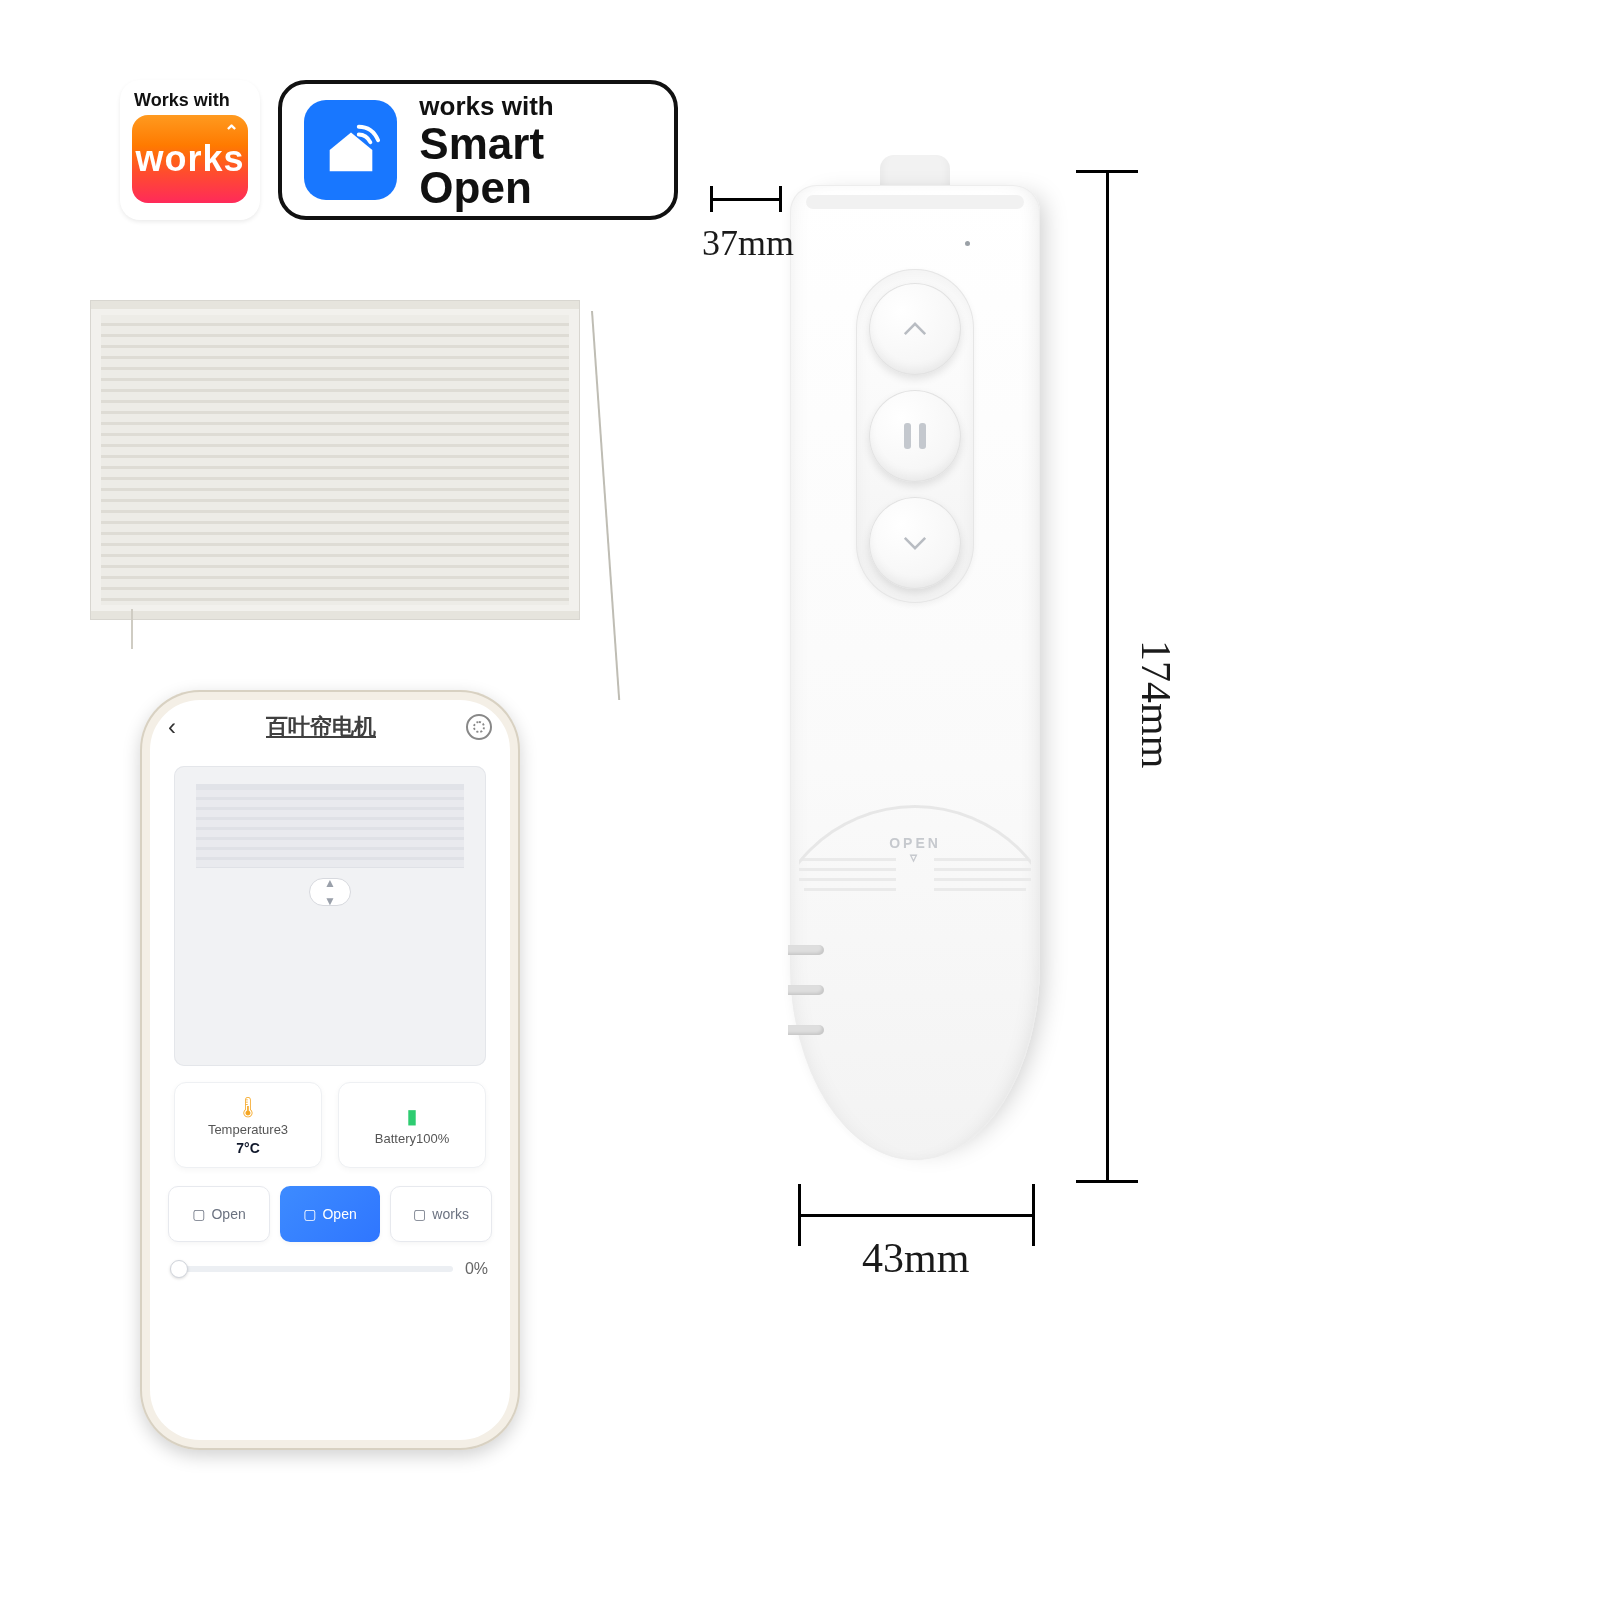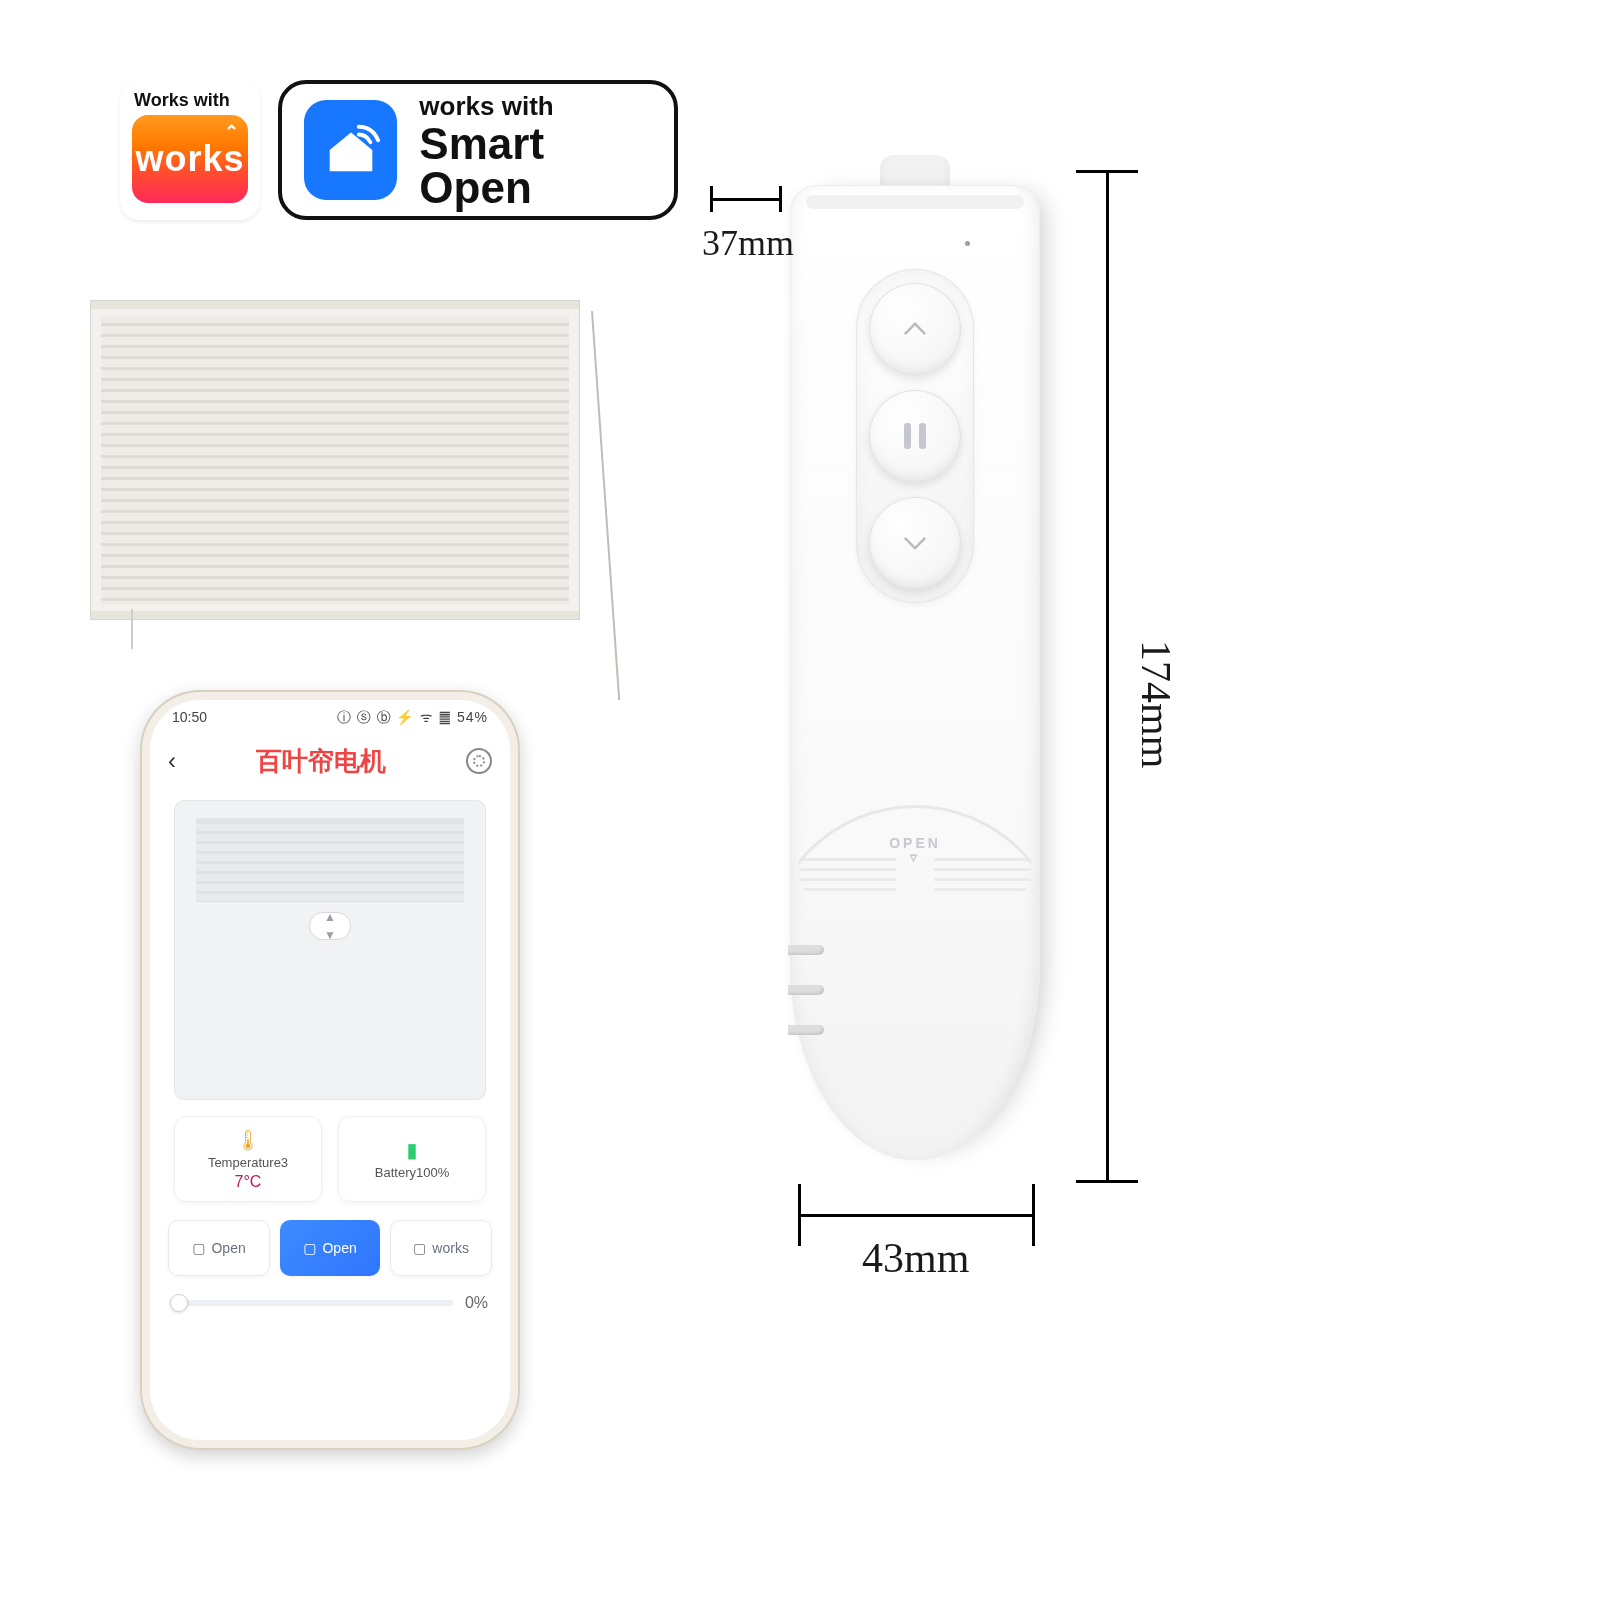--- a/index.html
+++ b/index.html
@@ -62,21 +62,21 @@
     box-shadow: 0 6px 18px rgba(0,0,0,0.18), inset 0 0 0 2px #d8d1c2;
   }
   .screen {
     width:100%; height:100%; border-radius:50px; background:#fff; overflow:hidden; position:relative;
     display:flex; flex-direction:column;
   }
   .statusbar { height:34px; display:flex; justify-content:space-between; align-items:center; padding:0 22px; font-size:14px; color:#444;}
   .statusbar .right { letter-spacing:1px; }
   .appbar { height:54px; display:flex; align-items:center; justify-content:space-between; padding:0 18px; }
   .appbar .back { font-size:24px; color:#333; }
-  .appbar .title { font-size:26px; font-weight:700; color:#ef4444; }
+  .appbar .title { font-size:22px; font-weight:700; color:#404040;text-decoration:underline; }
   .appbar .edit { width:26px; height:26px; border:2px solid #888; border-radius:50%; position:relative;}
   .appbar .edit::after{content:""; position:absolute; inset:5px; border-radius:50%; border:2px dotted #888;}
 
   .preview {
     margin:12px 24px 8px; height:300px; border-radius:10px;
     background:#f1f2f4; position:relative; box-shadow: inset 0 0 0 1px #e4e6ea;
   }
   .preview .shade {
     position:absolute; top:18px; left:22px; right:22px; height:84px;
     background: repeating-linear-gradient(180deg,#e9eaee 0 7px,#dfe1e6 7px 10px);
@@ -90,21 +90,21 @@
 
   .cards { display:flex; gap:16px; padding:8px 24px 10px; }
   .card {
     flex:1; height:86px; border-radius:12px; background:#fff; border:1px solid #eef0f3;
     box-shadow:0 2px 6px rgba(0,0,0,0.04);
     display:flex; flex-direction:column; align-items:center; justify-content:center; gap:3px;
   }
   .card .ic1 { color:#f5a623; font-size:20px;}
   .card .ic2 { color:#2ecc71; font-size:20px;}
   .card .lbl { font-size:13px; color:#555;}
-  .card .val { font-size:16px; color:#be185d; font-weight:400;}
+  .card .val { font-size:14px; color:#0f172a; font-weight:700;}
 
   .controls { display:flex; gap:10px; padding:8px 18px; }
   .ctrl {
     flex:1; height:56px; border-radius:10px; background:#fff; border:1px solid #e7e9ee;
     display:flex; align-items:center; justify-content:center; font-size:14px; color:#6b7280; gap:6px;
     box-shadow:0 2px 5px rgba(0,0,0,0.04);
   }
   .ctrl.active { background:linear-gradient(135deg,#3d8bff,#2f76ff); color:#fff; border:none;}
 
   .sliderrow { display:flex; align-items:center; gap:12px; padding:10px 22px 0; }
@@ -231,24 +231,20 @@
 </div>
 
 <div class="blinds">
   <div class="slats"></div>
   <div class="cord"></div>
   <div class="wand"></div>
 </div>
 
 <div class="phone">
   <div class="screen">
-    <div class="statusbar">
-      <span>10:50</span>
-      <span class="right">ⓘ ⓢ ⓑ ⚡ ᯤ ䷀ 54%</span>
-    </div>
     <div class="appbar">
       <span class="back">‹</span>
       <span class="title">百叶帘电机</span>
       <span class="edit"></span>
     </div>
     <div class="preview">
       <div class="shade"></div>
       <div class="handle">▲<span style="height:1px"></span>▼</div>
     </div>
     <div class="cards">

